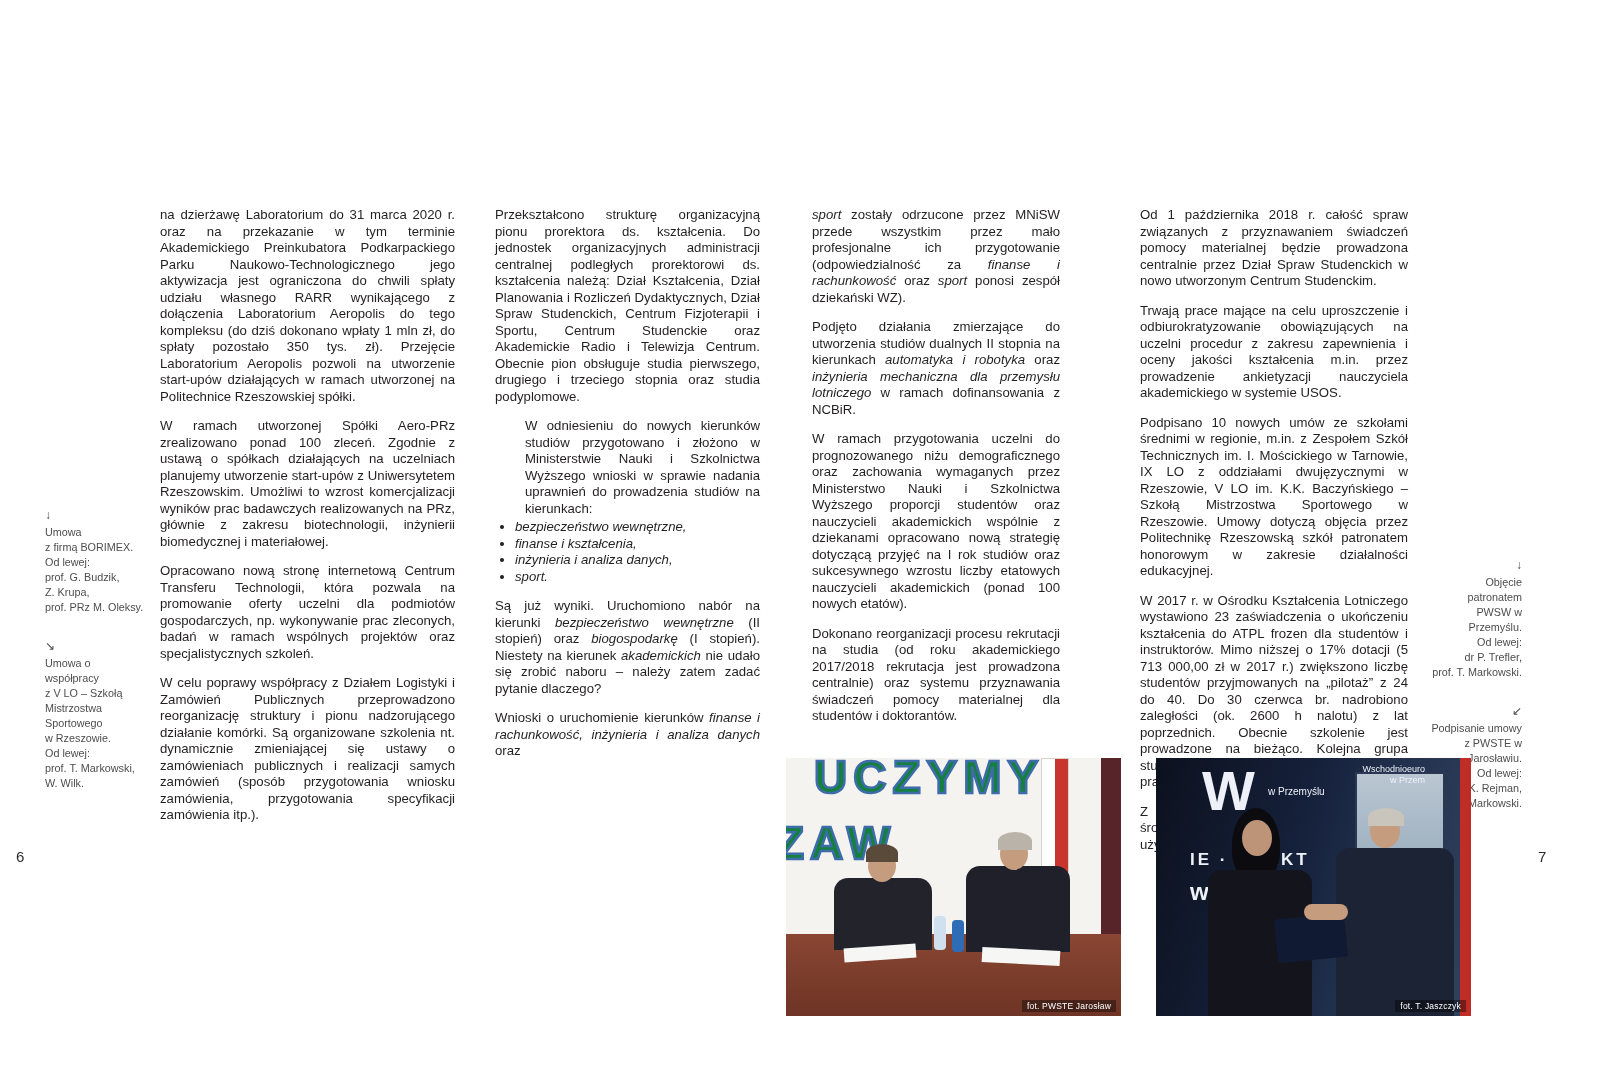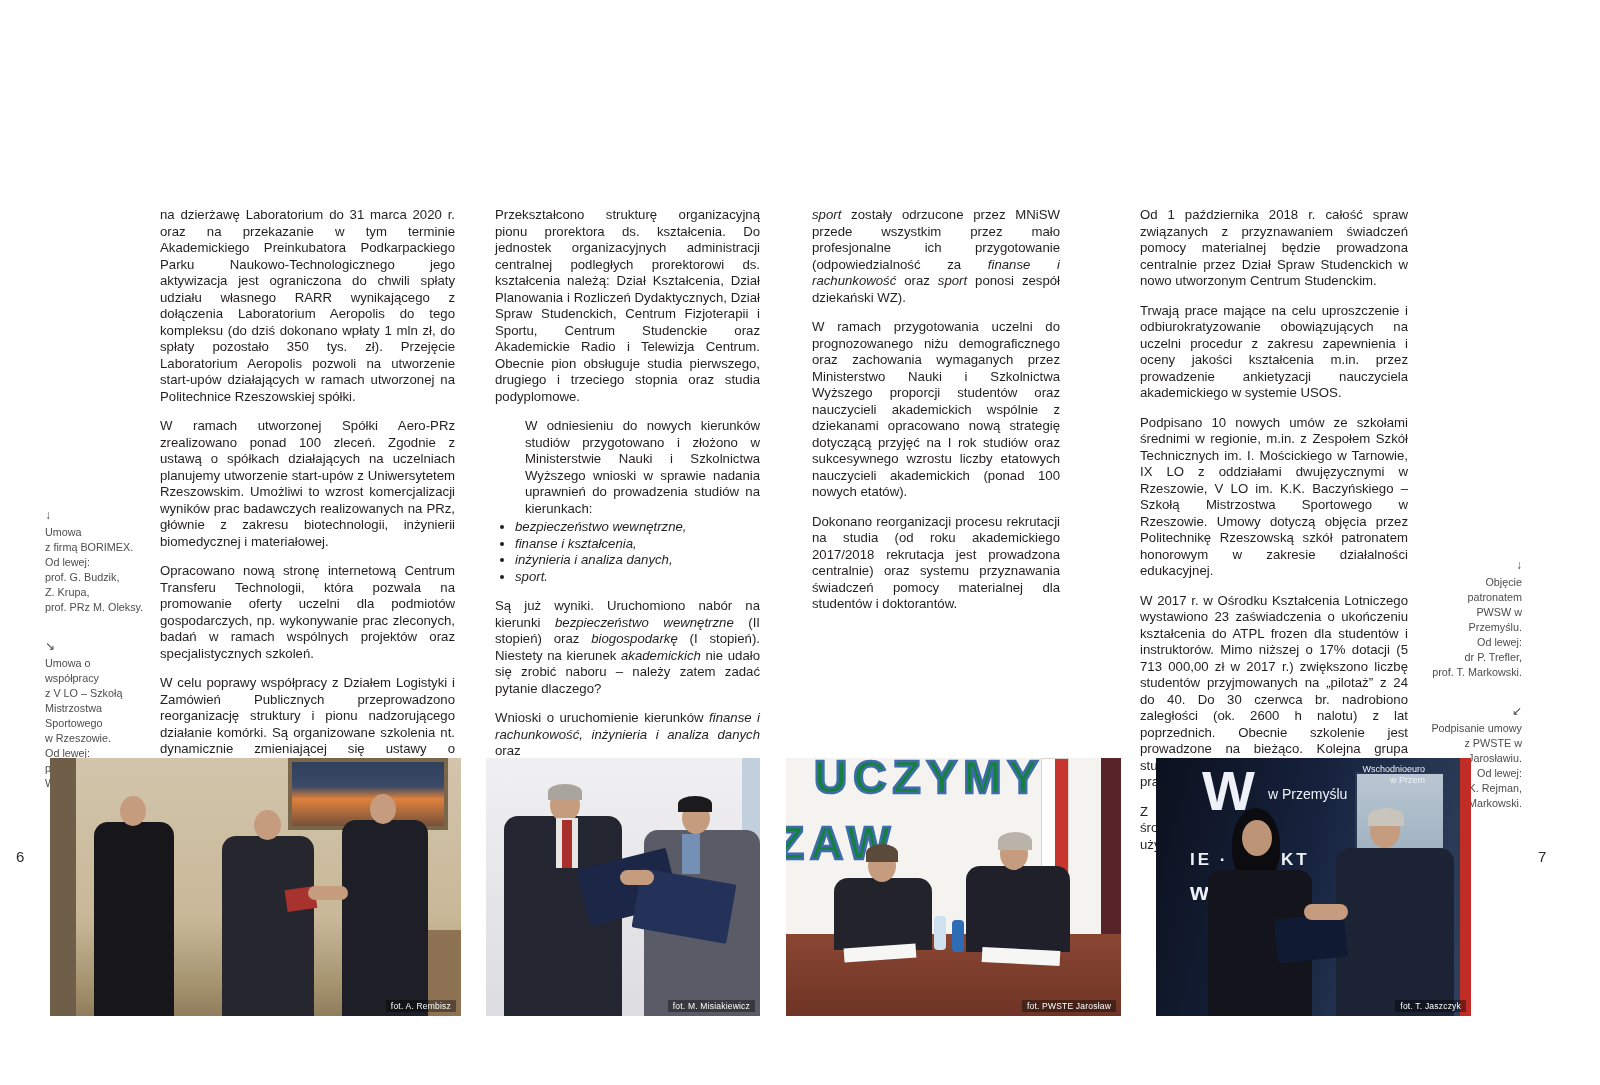--- a/index.html
+++ b/index.html
@@ -109,20 +109,21 @@
       <li>finanse i kształcenia,</li>
       <li>inżynieria i analiza danych,</li>
       <li>sport.</li>
     </ul>
     <p>Są już wyniki. Uruchomiono nabór na kierunki <i>bezpieczeństwo wewnętrzne</i> (II stopień) oraz <i>biogospodarkę</i> (I stopień). Niestety na kierunek <i>akademickich</i> nie udało się zrobić naboru – należy zatem zadać pytanie dlaczego?</p>
     <p>Wnioski o uruchomienie kierunków <i>finanse i rachunkowość, inżynieria i analiza danych</i> oraz</p>
   </section>
 
   <section class="col col3">
     <p><i>sport</i> zostały odrzucone przez MNiSW przede wszystkim przez mało profesjonalne ich przygotowanie (odpowiedzialność za <i>finanse i rachunkowość</i> oraz <i>sport</i> ponosi zespół dziekański WZ).</p>
+    <p>Podjęto działania zmierzające do utworzenia studiów dualnych II stopnia na kierunkach <i>automatyka i robotyka</i> oraz <i>inżynieria mechaniczna dla przemysłu lotniczego</i> w ramach dofinansowania z NCBiR.</p>
     <p>W ramach przygotowania uczelni do prognozowanego niżu demograficznego oraz zachowania wymaganych przez Ministerstwo Nauki i Szkolnictwa Wyższego proporcji studentów oraz nauczycieli akademickich wspólnie z dziekanami opracowano nową strategię dotyczącą przyjęć na I rok studiów oraz sukcesywnego wzrostu liczby etatowych nauczycieli akademickich (ponad 100 nowych etatów).</p>
     <p>Dokonano reorganizacji procesu rekrutacji na studia (od roku akademickiego 2017/2018 rekrutacja jest prowadzona centralnie) oraz systemu przyznawania świadczeń pomocy materialnej dla studentów i doktorantów.</p>
   </section>
 
   <section class="col col4">
     <p>Od 1 października 2018 r. całość spraw związanych z przyznawaniem świadczeń pomocy materialnej będzie prowadzona centralnie przez Dział Spraw Studenckich w nowo utworzonym Centrum Studenckim.</p>
     <p>Trwają prace mające na celu uproszczenie i odbiurokratyzowanie obowiązujących na uczelni procedur z zakresu zapewnienia i oceny jakości kształcenia m.in. przez prowadzenie ankietyzacji nauczyciela akademickiego w systemie USOS.</p>
     <p>Podpisano 10 nowych umów ze szkołami średnimi w regionie, m.in. z Zespołem Szkół Technicznych im. I. Mościckiego w Tarnowie, IX LO z oddziałami dwujęzycznymi w Rzeszowie, V LO im. K.K. Baczyńskiego – Szkołą Mistrzostwa Sportowego w Rzeszowie. Umowy dotyczą objęcia przez Politechnikę Rzeszowską szkół patronatem honorowym w zakresie działalności edukacyjnej.</p>
     <p>W 2017 r. w Ośrodku Kształcenia Lotniczego wystawiono 23 zaświadczenia o ukończeniu kształcenia do ATPL frozen dla studentów i instruktorów. Mimo niższej o 17% dotacji (5 713 000,00 zł w 2017 r.) zwiększono liczbę studentów przyjmowanych na „pilotaż” z 24 do 40. Do 30 czerwca br. nadrobiono zaległości (ok. 2600 h nalotu) z lat poprzednich. Obecnie szkolenie jest prowadzone na bieżąco. Kolejna grupa studentów specjalności „pilotaż” odbyła praktyki w PLL LOT.</p>
     <p>Z uzyskanych z Urzędu Marszałkowskiego środków w wysokości 350 tys. zł zakupiono używany samolot</p>
@@ -132,51 +133,21 @@
     <div class="caption">
       <div class="cap-arrow">↓</div>
       <div class="cap-text">Objęcie patronatem<br>PWSW w Przemyślu.<br>Od lewej:<br>dr P. Trefler,<br>prof. T. Markowski.</div>
     </div>
     <div class="caption">
       <div class="cap-arrow">↙</div>
       <div class="cap-text">Podpisanie umowy<br>z PWSTE w Jarosławiu.<br>Od lewej:<br>prof. K. Rejman,<br>prof. T. Markowski.</div>
     </div>
   </aside>
 
-  <figure class="photo photo1" style="margin:0;">
-    <div class="shape p1-door"></div>
-    <div class="shape p1-frame"></div>
-    <div class="shape p1-sideboard"></div>
-    <div class="head" style="left:70px;top:38px;width:26px;height:30px;"></div>
-    <div class="torso" style="left:44px;top:64px;width:80px;height:194px;background:#17161a;"></div>
-    <div class="head" style="left:204px;top:52px;width:27px;height:30px;"></div>
-    <div class="torso" style="left:172px;top:78px;width:92px;height:180px;background:#26262e;"></div>
-    <div class="shape" style="left:236px;top:130px;width:30px;height:22px;background:#a8332e;transform:rotate(-8deg);z-index:13;"></div>
-    <div class="head" style="left:320px;top:36px;width:26px;height:30px;"></div>
-    <div class="torso" style="left:292px;top:62px;width:86px;height:196px;background:#1e1f26;"></div>
-    <div class="hands" style="left:258px;top:128px;width:40px;height:14px;"></div>
-    <figcaption class="credit">fot. A. Rembisz</figcaption>
-  </figure>
 
-  <figure class="photo photo2" style="margin:0;">
-    <div class="shape p2-panel"></div>
-    <div class="shape" style="left:62px;top:26px;width:34px;height:16px;background:#a9a49d;border-radius:50% 50% 0 0;z-index:13;"></div>
-    <div class="head" style="left:64px;top:30px;width:30px;height:34px;"></div>
-    <div class="torso" style="left:18px;top:58px;width:118px;height:200px;background:#232530;"></div>
-    <div class="shape" style="left:70px;top:60px;width:22px;height:50px;background:#e8e6e2;z-index:12;"></div>
-    <div class="shape" style="left:76px;top:62px;width:10px;height:48px;background:#a8302c;z-index:13;"></div>
-    <div class="shape" style="left:192px;top:38px;width:34px;height:16px;background:#1b1b1e;border-radius:50% 50% 0 0;z-index:13;"></div>
-    <div class="head" style="left:196px;top:44px;width:28px;height:32px;"></div>
-    <div class="torso" style="left:158px;top:72px;width:116px;height:186px;background:#595c66;"></div>
-    <div class="shape" style="left:196px;top:76px;width:18px;height:40px;background:#7590b5;z-index:12;"></div>
-    <div class="p2-folder" style="left:96px;top:100px;width:92px;height:58px;transform:rotate(-14deg);"></div>
-    <div class="p2-folder" style="left:150px;top:118px;width:96px;height:60px;background:#243158;transform:rotate(10deg);"></div>
-    <div class="hands" style="left:134px;top:112px;width:34px;height:15px;"></div>
-    <figcaption class="credit">fot. M. Misiakiewicz</figcaption>
-  </figure>
 
   <figure class="photo photo3" style="margin:0;">
     <div class="p3-bigtext" style="left:28px;top:-8px;font-size:46px;">UCZYMY</div>
     <div class="p3-bigtext" style="left:-10px;top:58px;font-size:46px;">ZAW</div>
     <div class="shape p3-flag"></div>
     <div class="shape p3-curtain"></div>
     <div class="shape" style="left:80px;top:86px;width:32px;height:18px;background:#5a4a3a;border-radius:50% 50% 0 0;z-index:13;"></div>
     <div class="head" style="left:82px;top:92px;width:28px;height:32px;"></div>
     <div class="torso" style="left:48px;top:120px;width:98px;height:72px;background:#22232b;"></div>
     <div class="shape" style="left:212px;top:74px;width:34px;height:18px;background:#b9b3aa;border-radius:50% 50% 0 0;z-index:13;"></div>
@@ -188,21 +159,21 @@
     <div class="p3-bottle" style="left:148px;bottom:66px;width:12px;height:34px;"></div>
     <div class="p3-bottle" style="left:166px;bottom:64px;width:12px;height:32px;background:#2e6db5;"></div>
     <figcaption class="credit">fot. PWSTE Jarosław</figcaption>
   </figure>
 
   <figure class="photo photo4" style="margin:0;">
     <div class="shape p4-screen"></div>
     <div class="shape p4-red"></div>
     <div class="p4-text" style="top:6px;right:46px;font-size:9px;line-height:11px;text-align:right;">Wschodnioeuro<br>w Przem</div>
     <div class="p4-text" style="left:46px;top:0px;font-size:56px;font-weight:800;">W</div>
-    <div class="p4-text" style="left:112px;top:28px;font-size:14px;text-align:right;">w Przemyślu</div>
+    <div class="p4-text" style="left:112px;top:28px;font-size:10px;text-align:right;">w Przemyślu</div>
     <div class="p4-text" style="left:34px;top:92px;font-size:17px;font-weight:bold;letter-spacing:3px;">IE · PRAKT</div>
     <div class="p4-text" style="left:34px;top:120px;font-size:24px;font-weight:bold;">www.p</div>
     <div class="p4-hair-long" style="left:76px;top:50px;width:48px;height:74px;"></div>
     <div class="head" style="left:86px;top:62px;width:30px;height:36px;background:#bd9478;"></div>
     <div class="torso" style="left:52px;top:112px;width:104px;height:146px;background:#14151c;"></div>
     <div class="p4-hair-grey" style="left:212px;top:50px;width:36px;height:18px;"></div>
     <div class="head" style="left:214px;top:56px;width:30px;height:34px;"></div>
     <div class="torso" style="left:180px;top:90px;width:118px;height:168px;background:#1b2334;"></div>
     <div class="p4-folder" style="left:120px;top:158px;width:70px;height:44px;"></div>
     <div class="hands" style="left:148px;top:146px;width:44px;height:16px;"></div>

